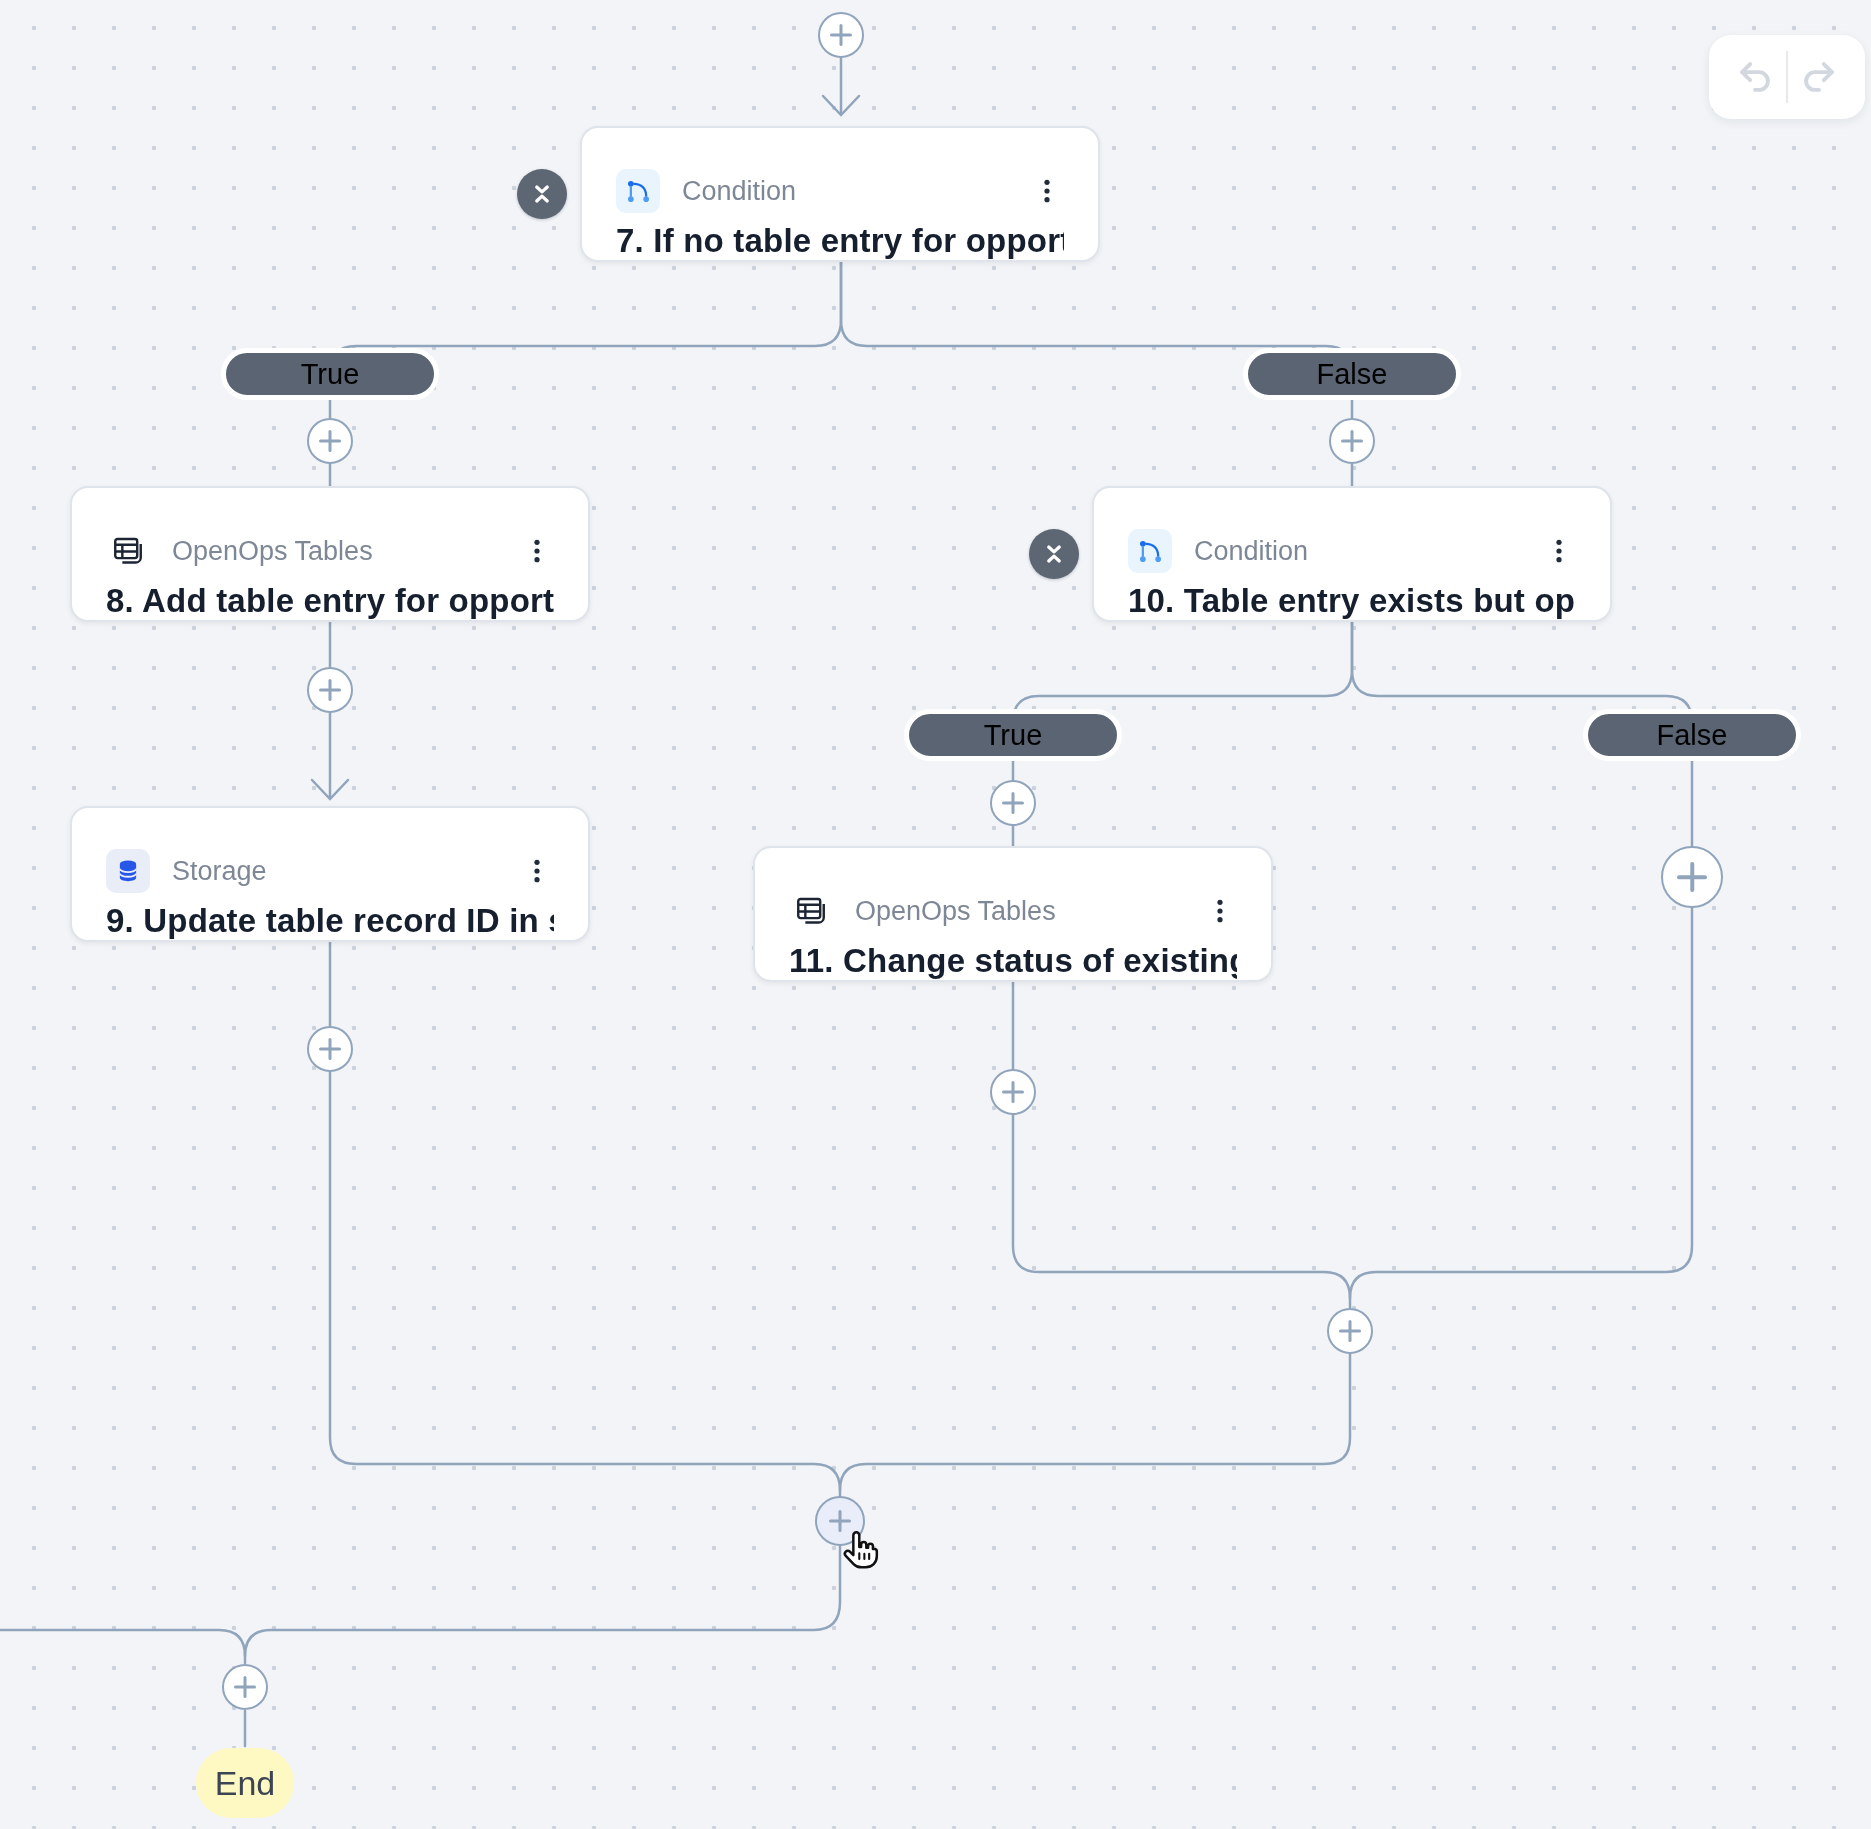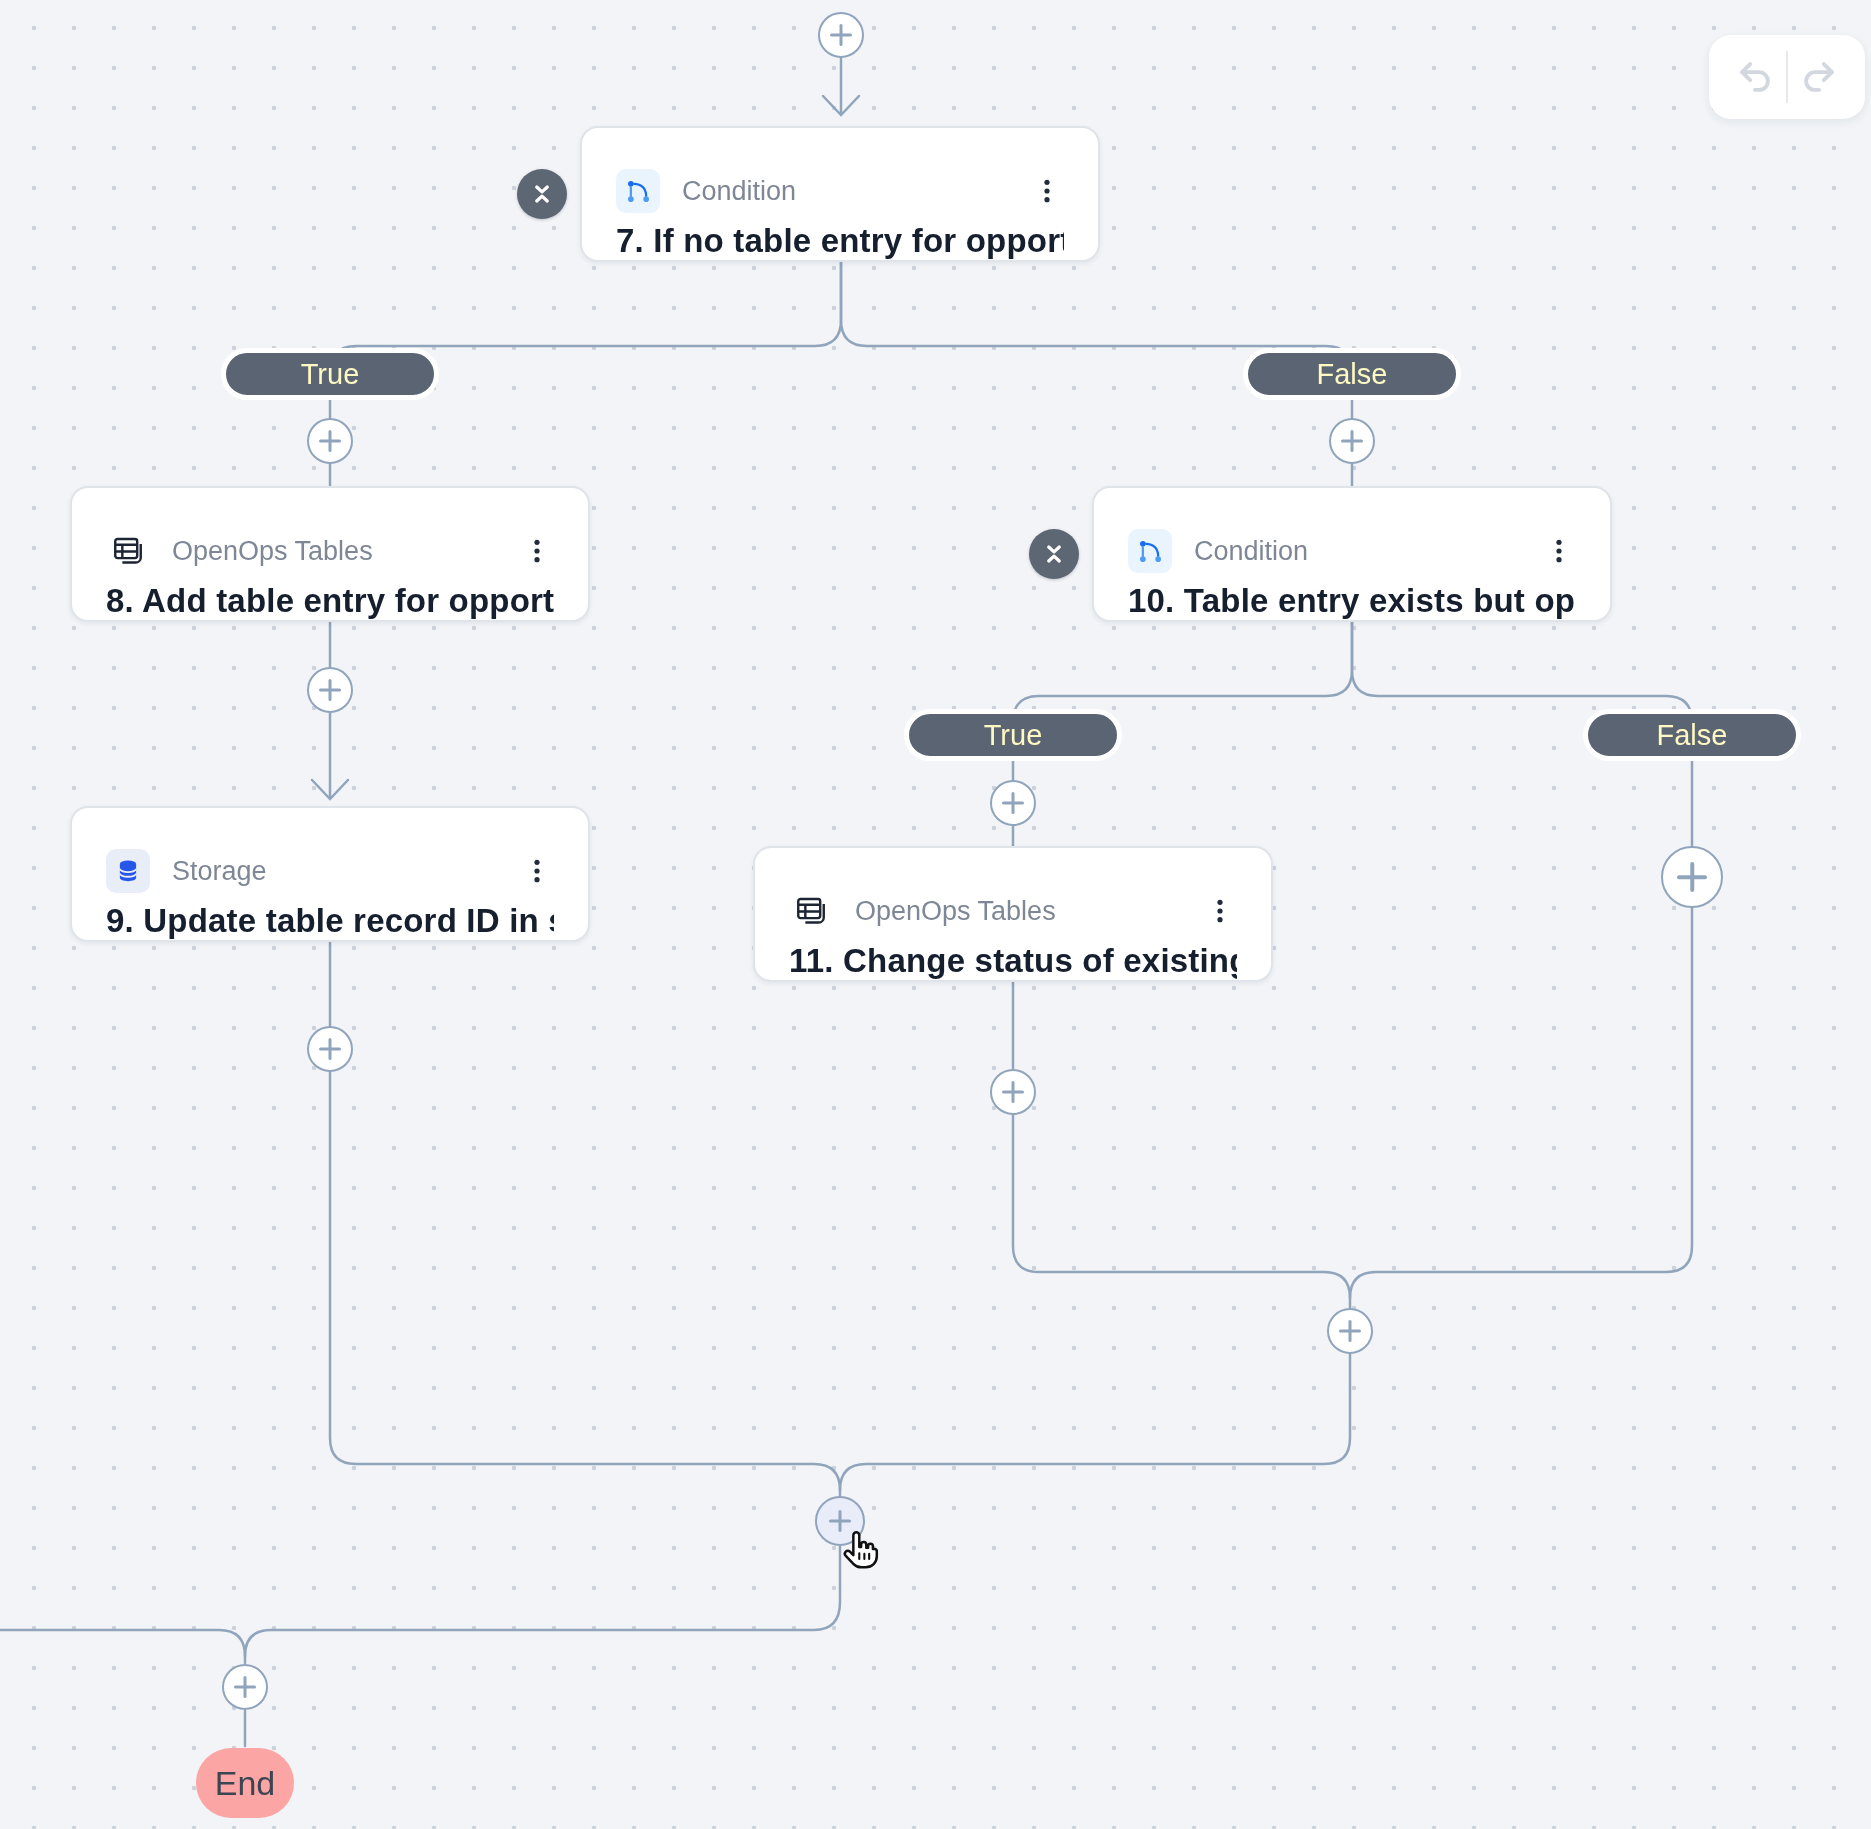--- a/index.html
+++ b/index.html
@@ -23,21 +23,21 @@
   .icon-box.tint-blue{background:#e9f4fd;}
   .icon-box.tint-indigo{background:#e8edf8;}
   .icon-box.plain{background:transparent;}
   .app-label{font-size:27px;color:#7e8795;margin-left:22px;white-space:nowrap;}
   .kebab{margin-left:auto;width:34px;height:40px;display:flex;align-items:center;justify-content:center;border-radius:8px;}
   .node-title{font-size:33px;font-weight:600;color:#161f2e;margin-top:8px;white-space:nowrap;overflow:hidden;letter-spacing:0.2px;}
   .pill{
     position:absolute;z-index:4;transform:translateX(-50%);
     min-width:218px;height:52px;box-sizing:border-box;
     background:#5b6472;border:5px solid #ffffff;border-radius:32px;
-    color:#fef9c3;font-size:29px;font-weight:500;
+    color:#000000;font-size:29px;font-weight:500;
     display:flex;align-items:center;justify-content:center;
   }
   .plus{
     position:absolute;z-index:5;width:46px;height:46px;border-radius:50%;
     background:#ffffff;border:2.5px solid #90a4bc;box-sizing:border-box;
     transform:translate(-50%,-50%);cursor:pointer;
   }
   .plus::before,.plus::after{content:"";position:absolute;background:#90a4bc;left:50%;top:50%;border-radius:2px;}
   .plus::before{width:22px;height:3px;transform:translate(-50%,-50%);}
   .plus::after{width:3px;height:22px;transform:translate(-50%,-50%);}
@@ -46,21 +46,21 @@
   .plus.large::after{width:3.5px;height:30px;}
   .plus.hovered{background:#e9edf9;width:50px;height:50px;}
   .collapse-btn{
     position:absolute;z-index:6;width:50px;height:50px;border-radius:50%;
     background:#5d6673;transform:translate(-50%,-50%);
     display:flex;align-items:center;justify-content:center;cursor:pointer;
     box-shadow:0 1px 3px rgba(30,45,70,0.25);
   }
   .end-pill{
     position:absolute;z-index:4;transform:translateX(-50%);
-    width:98px;height:70px;border-radius:36px;background:#fca5a5;
+    width:98px;height:70px;border-radius:36px;background:#fef9c3;
     display:flex;align-items:center;justify-content:center;
     font-size:34px;color:#3d4553;
   }
   .history-card{
     position:absolute;z-index:7;width:156px;height:84px;border-radius:22px;
     background:#ffffff;box-shadow:0 3px 10px rgba(30,45,70,0.08);
     display:flex;align-items:center;justify-content:center;
   }
   .history-btn{width:62px;height:70px;display:flex;align-items:center;justify-content:center;cursor:pointer;}
   .history-divider{width:2px;height:52px;background:#e6e9ee;}

